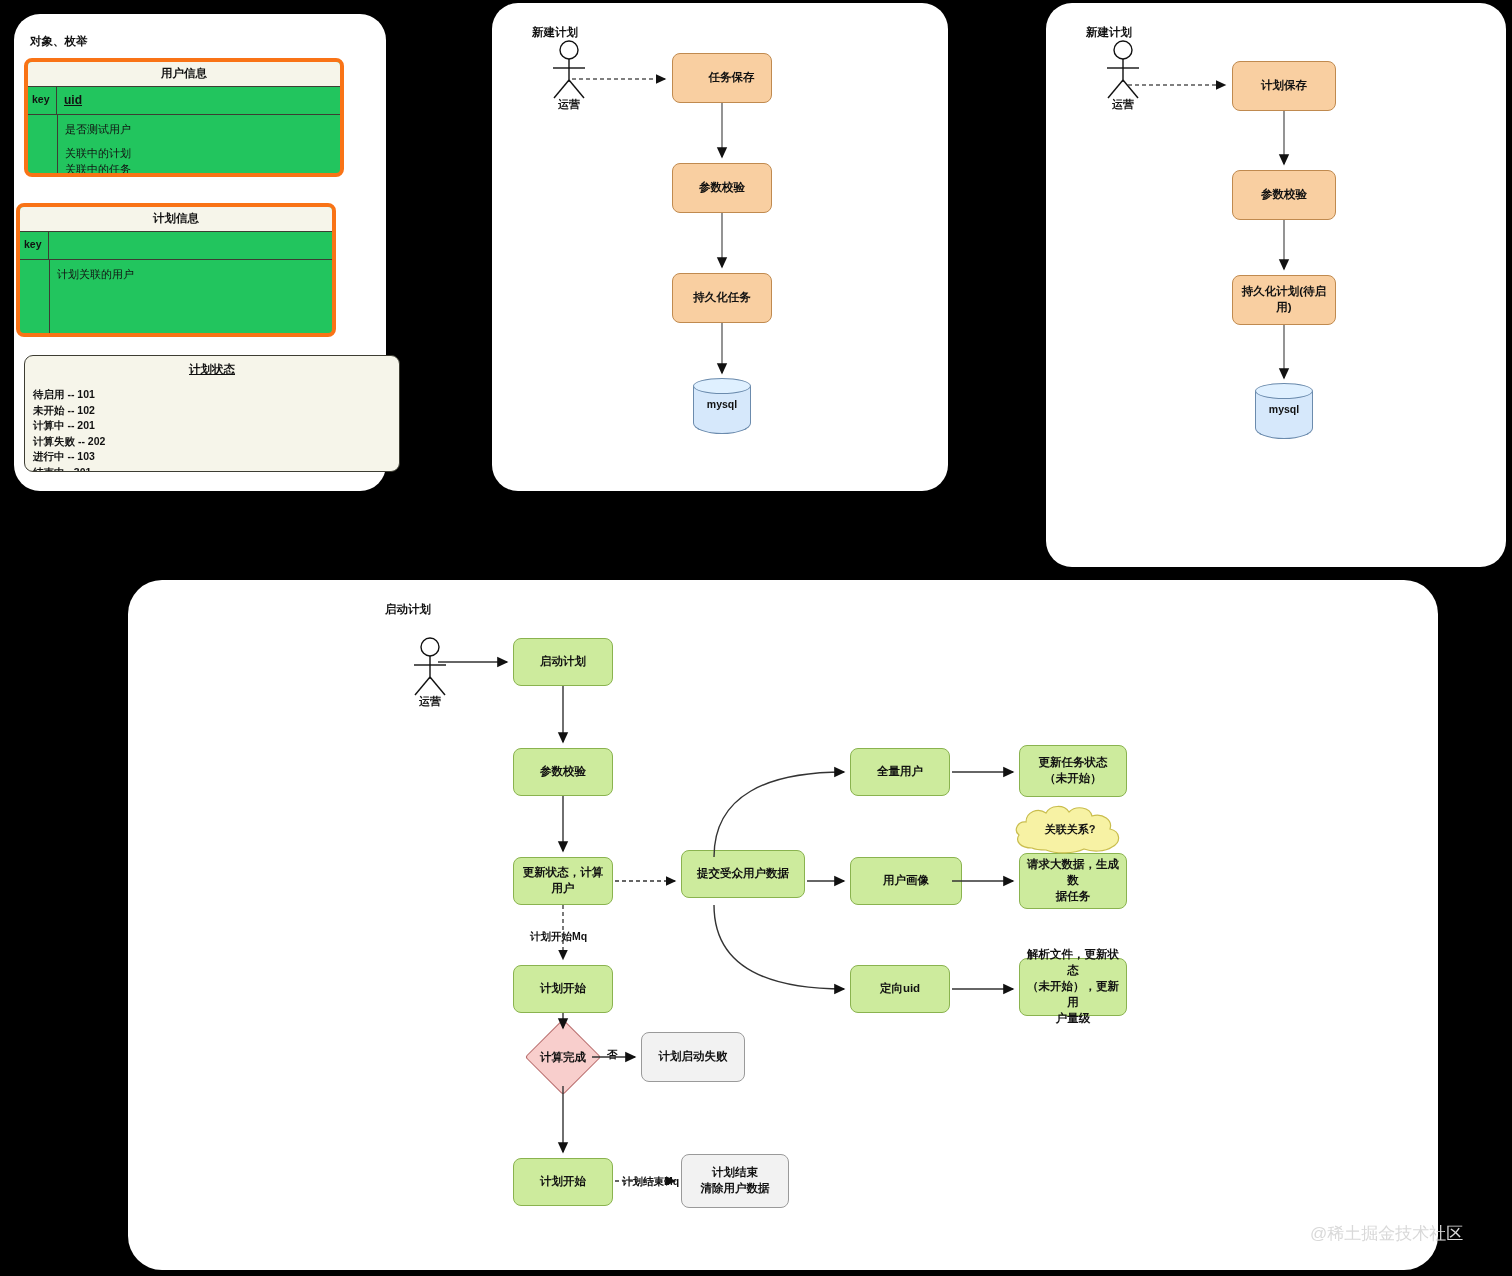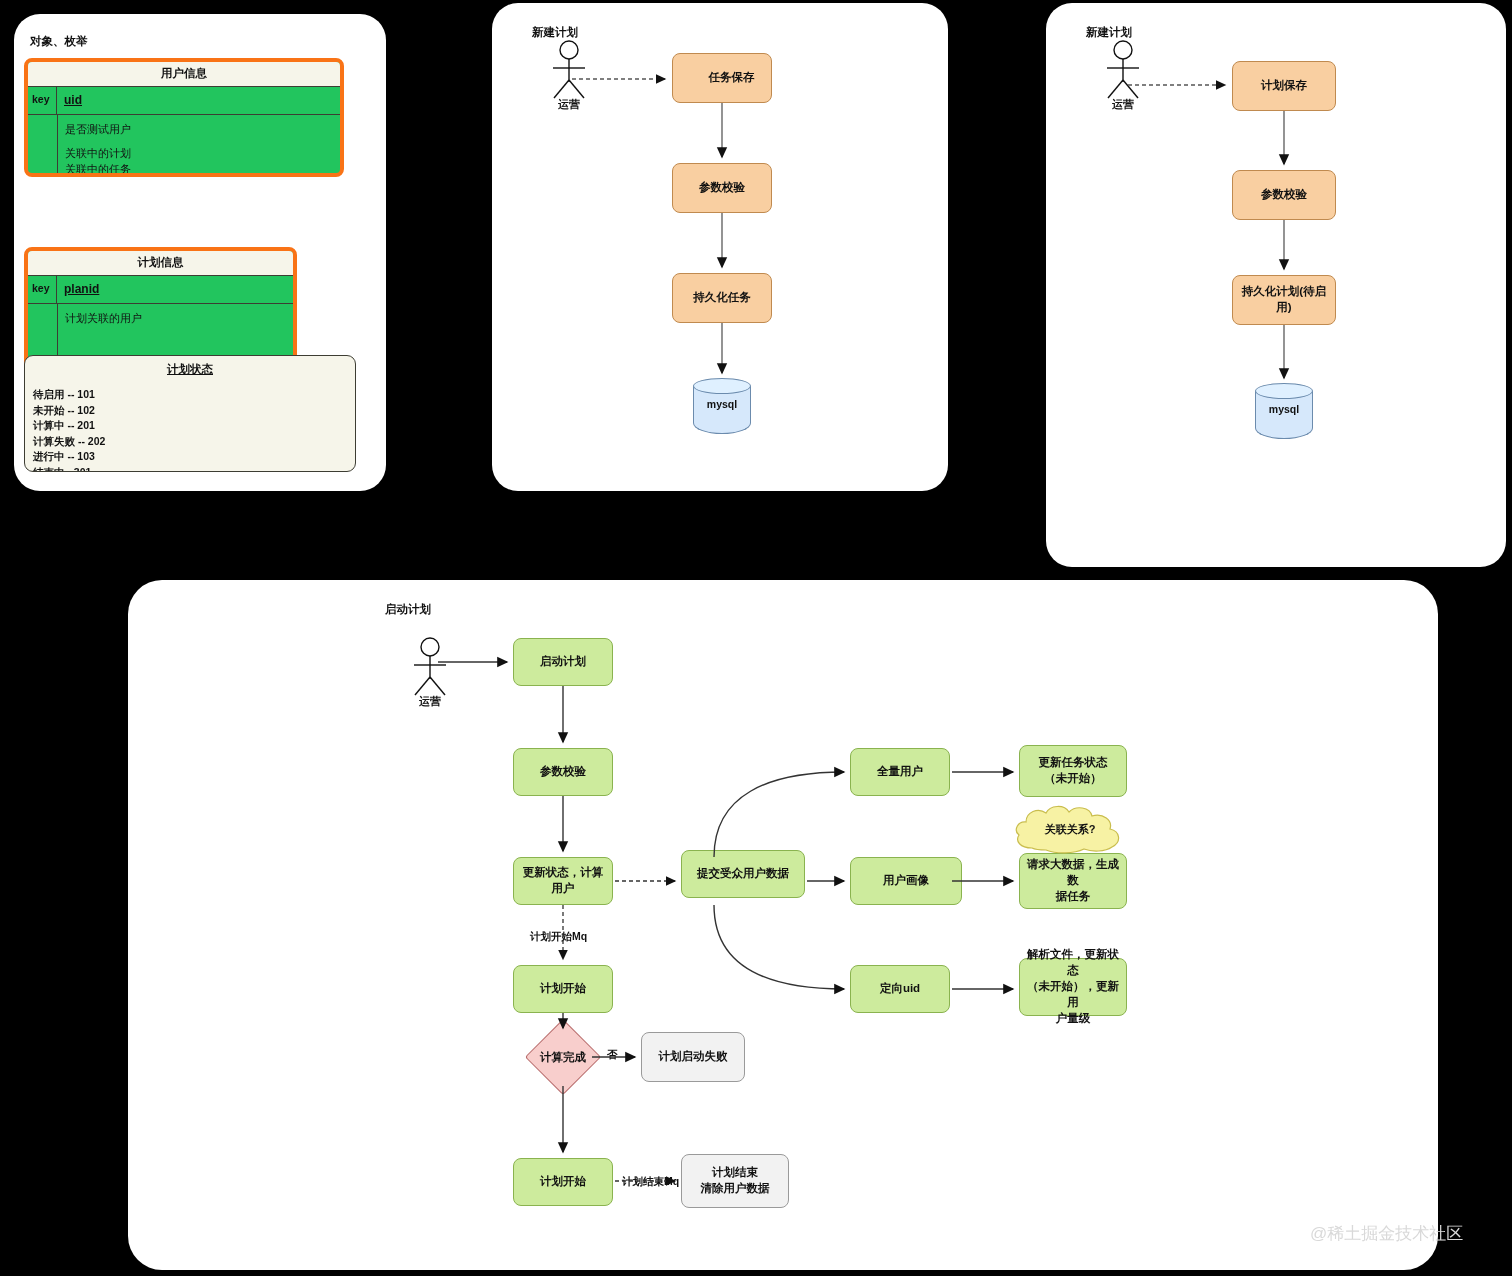--- a/index.html
+++ b/index.html
@@ -252,37 +252,34 @@
         <div>是否测试用户</div>
         <div class="gap"></div>
         <div>关联中的计划</div>
         <div>关联中的任务</div>
         <div class="gap"></div>
 
       </div>
     </div>
   </div>
 
-  <div class="uml" style="left:10px; top:189px; width:273px; height:134px;margin-top:44px;">
+  <div class="uml" style="left:2px; top:189px; width:320px; height:134px;">
     <div class="uml-head">计划信息</div>
     <div class="uml-row">
       <div class="uml-key">key</div>
-      <div class="uml-val">
-        <u>planid</u>
-      </div>
     </div>
     <div class="uml-body" style="min-height:78px;">
       <div class="sp"></div>
       <div class="lines">
         <div>计划关联的用户</div>
       </div>
     </div>
   </div>
 
-  <div class="enum" style="left:10px; top:341px; width:332px; height:117px;">
+  <div class="enum" style="left:10px; top:341px; width:376px; height:117px;">
     <div class="enum-head">
       <span>计划状态</span>
     </div>
     <div class="enum-list">
       <div>待启用 -- 101</div>
       <div>未开始 -- 102</div>
       <div>计算中 -- 201</div>
       <div>计算失败 -- 202</div>
       <div>进行中 -- 103</div>
       <div>结束中 - 301</div>

